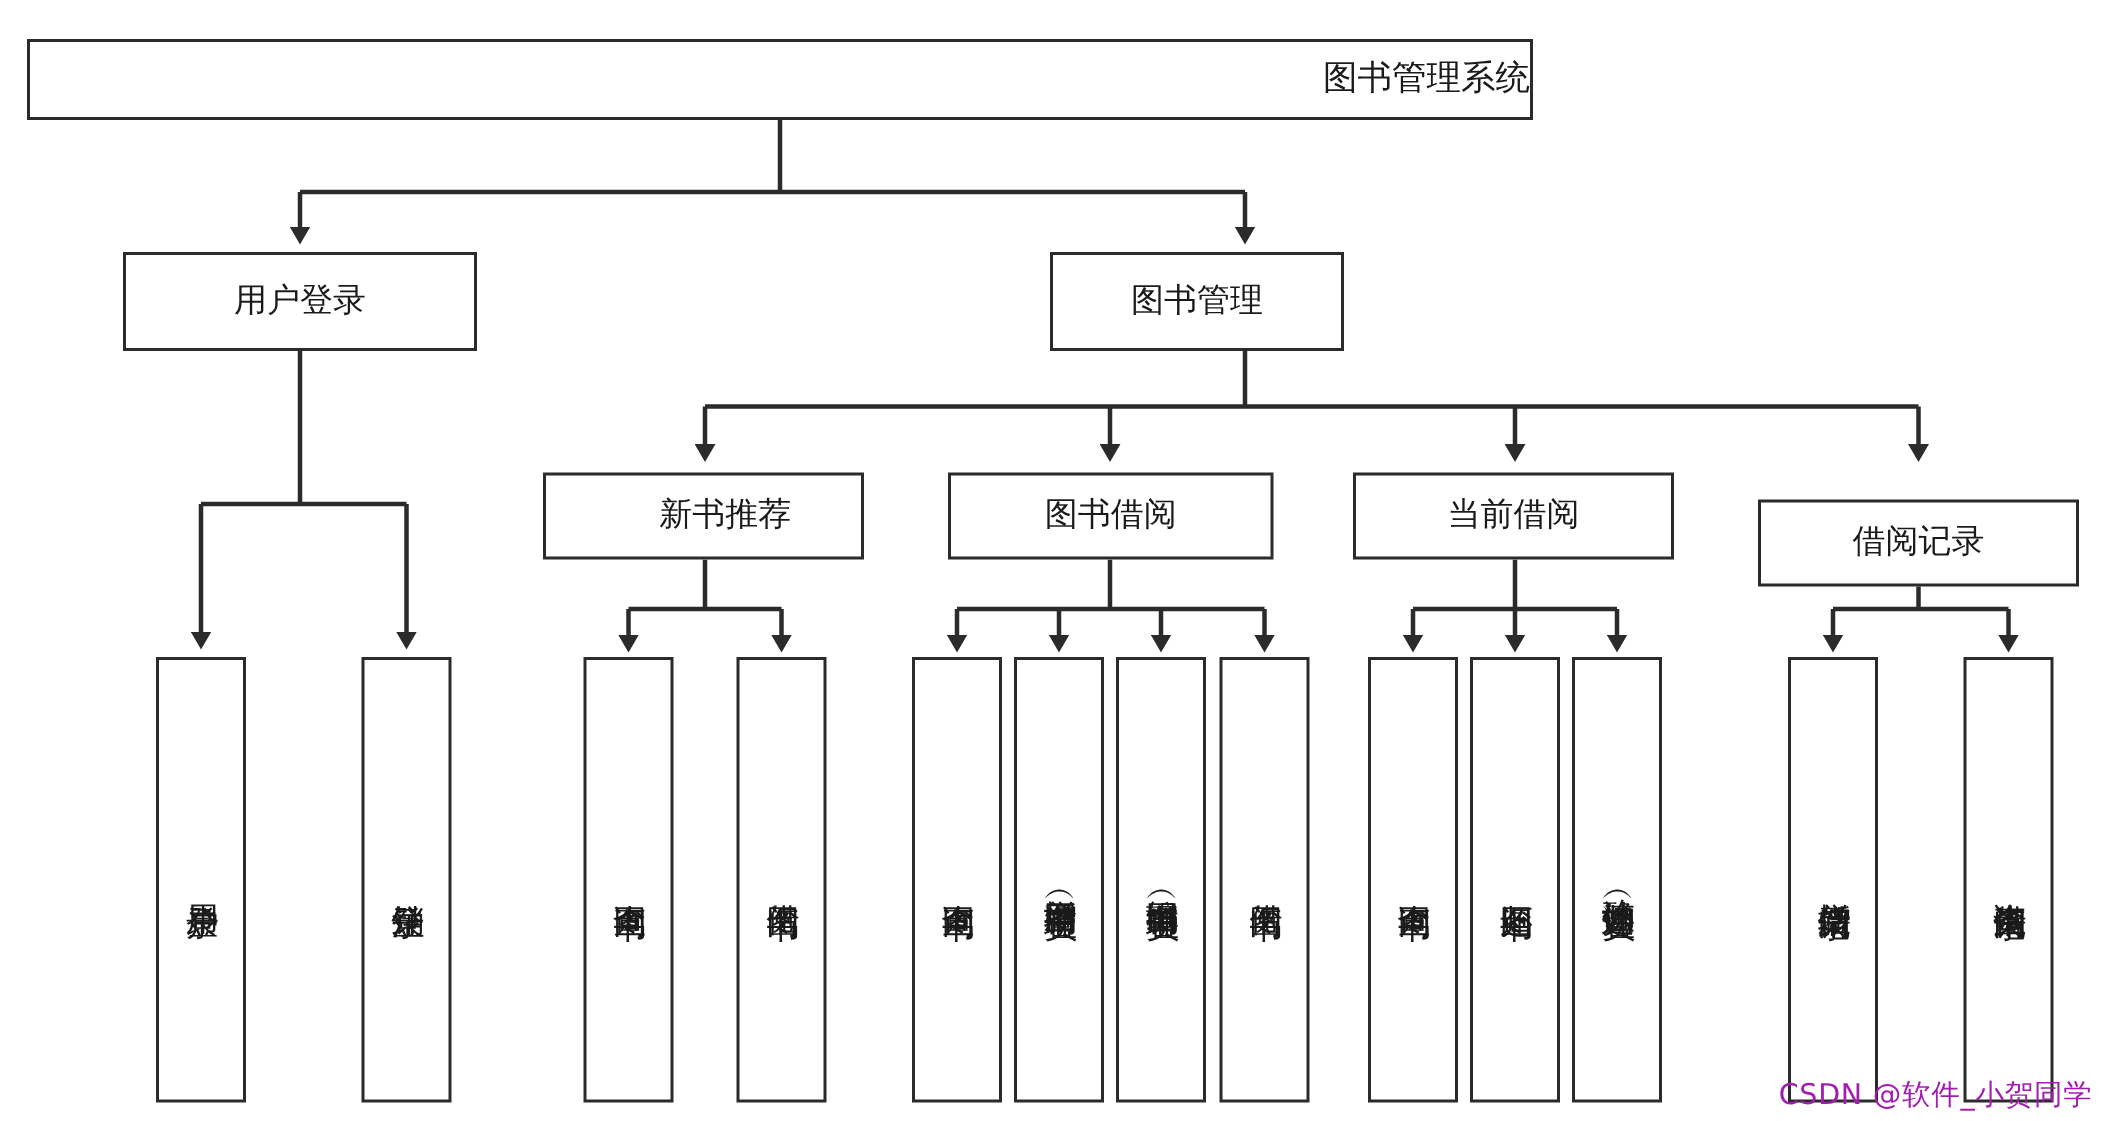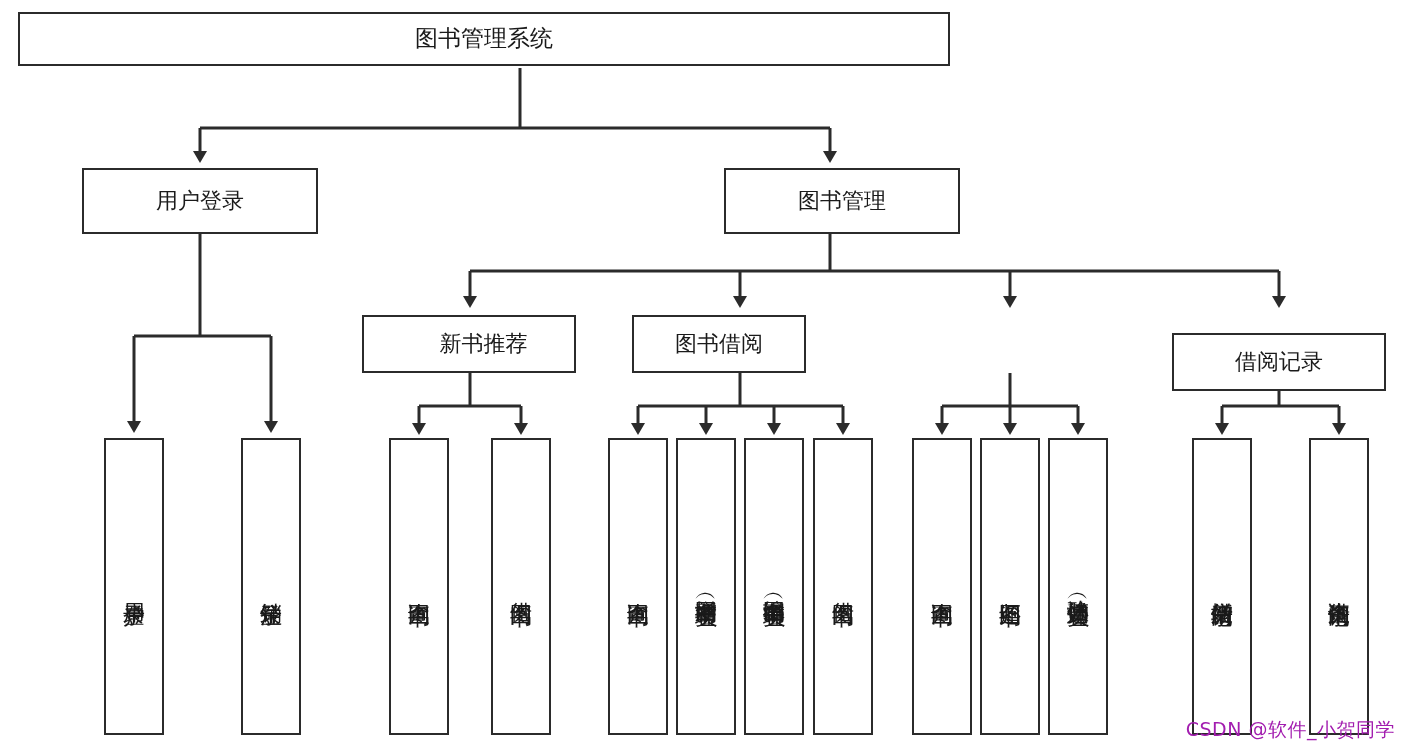--- a/index.html
+++ b/index.html
@@ -117,36 +117,39 @@
       <path d="M1010,406 L1010,424" marker-end="url(#arrow)"></path>
       <path d="M1078,406 L1078,424" marker-end="url(#arrow)"></path>
 
       <path d="M1279,373 L1279,406"></path>
       <path d="M1222,406 L1339,406"></path>
       <path d="M1222,406 L1222,424" marker-end="url(#arrow)"></path>
       <path d="M1339,406 L1339,424" marker-end="url(#arrow)"></path>
     </g>
   </svg>
 
-  <div class="node root" style="left:18px; top:12px; width:932px; height:54px;">
+  <div class="node root" style="left:18px; top:26px; width:1004px; height:54px;justify-content:flex-end;">
     <span>图书管理系统</span>
   </div>
 
   <div class="node mid" style="left:82px; top:168px; width:236px; height:66px;">
     <span>用户登录</span>
   </div>
-  <div class="node mid" style="left:724px; top:168px; width:236px; height:66px;text-align:center;">
+  <div class="node mid" style="left:700px; top:168px; width:196px; height:66px;text-align:center;">
     <span>图书管理</span>
   </div>
 
   <div class="node branch" style="left:362px; top:315px; width:214px; height:58px;padding-left:29px;">
     <span>新书推荐</span>
   </div>
-  <div class="node branch" style="left:632px; top:315px; width:174px; height:58px;">
+  <div class="node branch" style="left:632px; top:315px; width:217px; height:58px;">
     <span>图书借阅</span>
+  </div>
+  <div class="node branch" style="left:902px; top:315px; width:214px; height:58px;">
+    <span>当前借阅</span>
   </div>
   <div class="node branch" style="left:1172px; top:315px; width:214px; height:58px;margin-top:18px;">
     <span>借阅记录</span>
   </div>
 
   <div class="node leaf" style="left:104px; top:438px; width:60px; height:297px;">
     <span class="vlabel">用户登录</span>
   </div>
   <div class="node leaf" style="left:241px; top:438px; width:60px; height:297px;">
     <span class="vlabel">注销登录</span>

